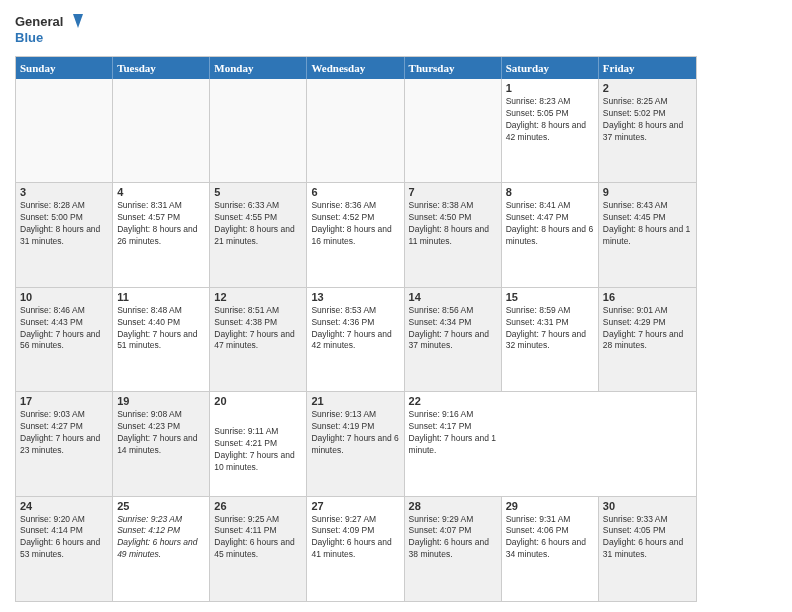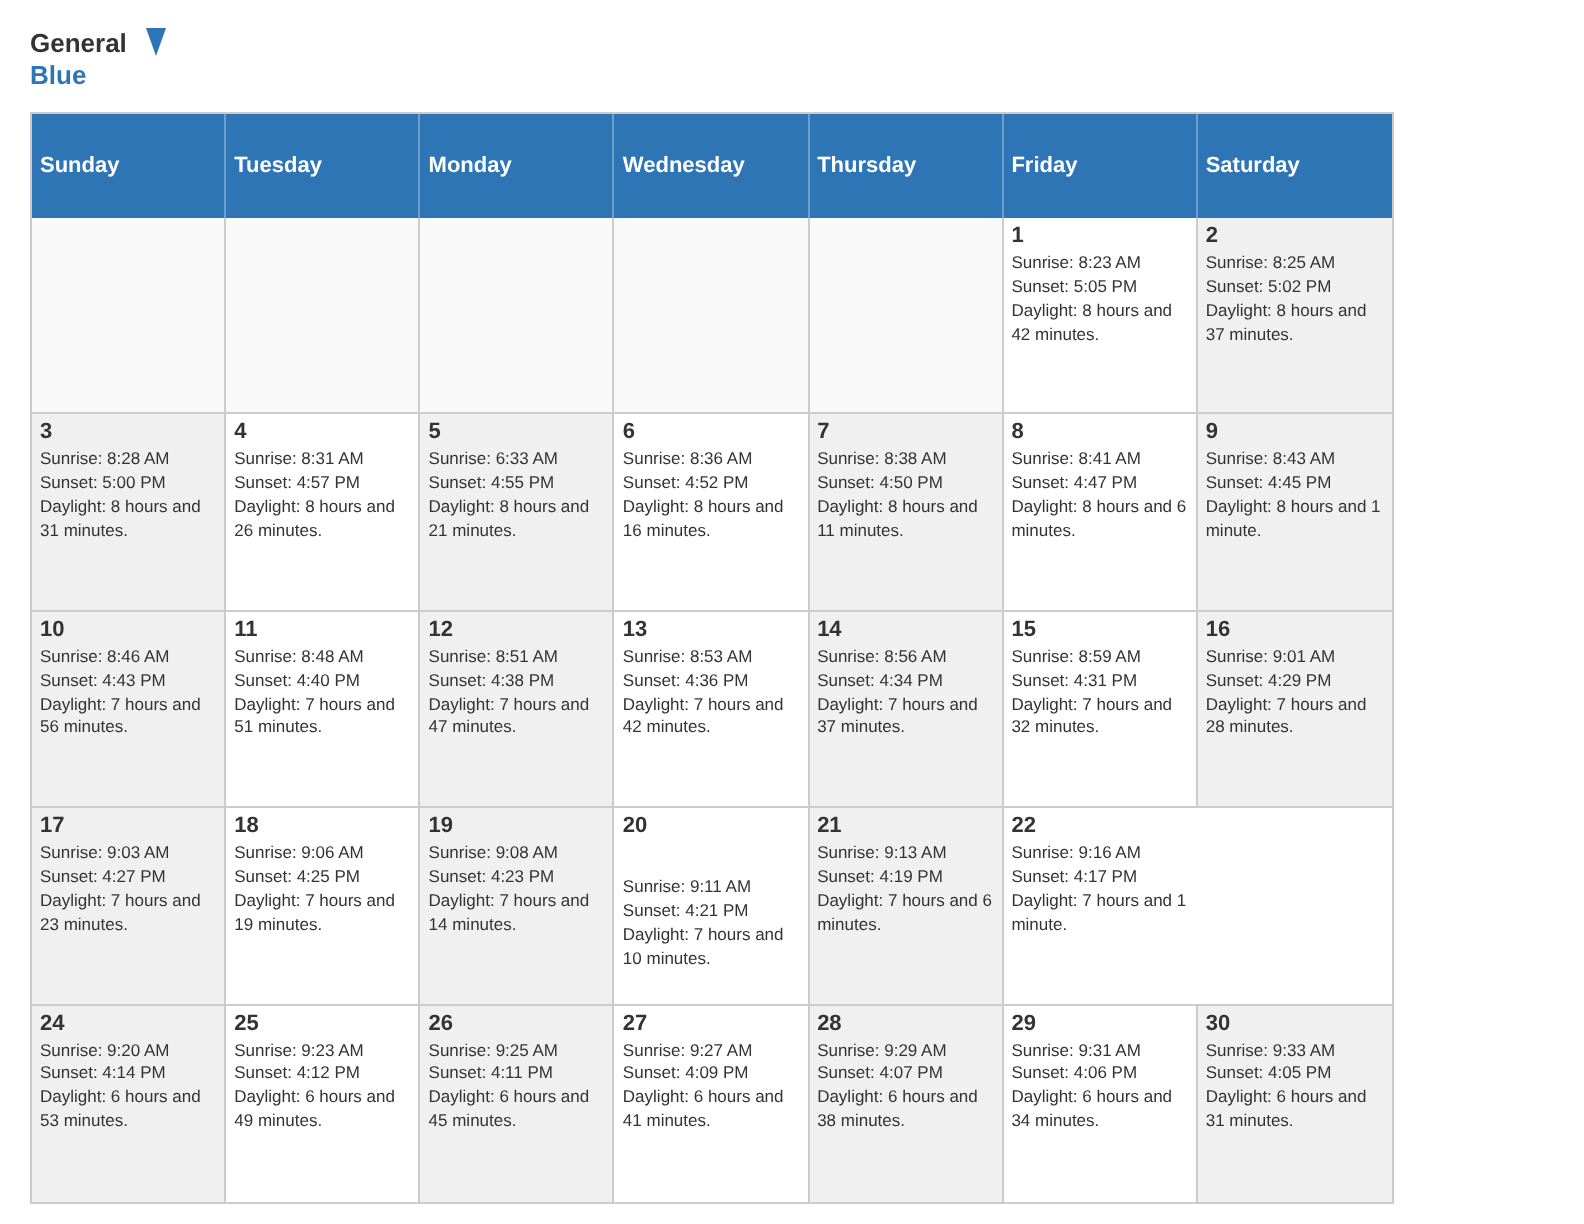--- a/index.html
+++ b/index.html
@@ -49,23 +49,24 @@
     }
     .cal-header {
       display: grid;
       grid-template-columns: repeat(7, 1fr);
       background: #2e75b6;
     }
     .cal-header-cell {
       color: white;
       font-size: 11px;
       font-weight: bold;
-      padding: 20px 4px;
+      padding: 5px 4px;
       text-align: left;
       border-right: 1px solid rgba(255,255,255,0.3);
+      font-family: Liberation Serif, serif;
     }
     .cal-header-cell:last-child { border-right: none; }
     .cal-body {
       flex: 1;
       display: grid;
       grid-template-rows: repeat(5, 1fr);
     }
     .cal-row {
       display: grid;
       grid-template-columns: repeat(7, 1fr);
@@ -114,22 +115,22 @@
     </div>
   </div>
 
   <div class="calendar">
     <div class="cal-header">
     <div class="cal-header-cell">Sunday</div>
         <div class="cal-header-cell">Tuesday</div>
         <div class="cal-header-cell">Monday</div>
         <div class="cal-header-cell">Wednesday</div>
         <div class="cal-header-cell">Thursday</div>
+        <div class="cal-header-cell">Saturday</div>
         <div class="cal-header-cell">Friday</div>
-        <div class="cal-header-cell">Saturday</div>
       </div>
     <div class="cal-body">
     <div class="cal-row">
           <div class="cal-cell empty"></div>
           <div class="cal-cell empty"></div>
           <div class="cal-cell empty"></div>
           <div class="cal-cell empty"></div>
           <div class="cal-cell empty"></div>
           <div class="cal-cell">
             <div class="day-num">1</div>
@@ -232,26 +233,20 @@
 Daylight: 7 hours and 28 minutes.</div>
           </div>
         </div>
         <div class="cal-row">
           <div class="cal-cell shaded">
             <div class="day-num">17</div>
             <div class="cell-info" style="white-space: pre-line;">Sunrise: 9:03 AM
 Sunset: 4:27 PM
 Daylight: 7 hours and 23 minutes.</div>
           </div>
-          <div class="cal-cell">
-            <div class="day-num">18</div>
-            <div class="cell-info" style="white-space: pre-line;">Sunrise: 9:06 AM
-Sunset: 4:25 PM
-Daylight: 7 hours and 19 minutes.</div>
-          </div>
           <div class="cal-cell shaded">
             <div class="day-num">19</div>
             <div class="cell-info" style="white-space: pre-line;">Sunrise: 9:08 AM
 Sunset: 4:23 PM
 Daylight: 7 hours and 14 minutes.</div>
           </div>
           <div class="cal-cell">
             <div class="day-num">20</div>
             <div class="cell-info" style="white-space: pre-line; margin-top: 19px;">Sunrise: 9:11 AM
 Sunset: 4:21 PM
@@ -272,21 +267,21 @@
         </div>
         <div class="cal-row">
           <div class="cal-cell shaded">
             <div class="day-num">24</div>
             <div class="cell-info" style="white-space: pre-line;">Sunrise: 9:20 AM
 Sunset: 4:14 PM
 Daylight: 6 hours and 53 minutes.</div>
           </div>
           <div class="cal-cell">
             <div class="day-num">25</div>
-            <div class="cell-info" style="white-space: pre-line;">Sunrise: 9:23 AM
+            <div class="cell-info" style="white-space: pre-line; font-style: italic;">Sunrise: 9:23 AM
 Sunset: 4:12 PM
 Daylight: 6 hours and 49 minutes.</div>
           </div>
           <div class="cal-cell shaded">
             <div class="day-num">26</div>
             <div class="cell-info" style="white-space: pre-line;">Sunrise: 9:25 AM
 Sunset: 4:11 PM
 Daylight: 6 hours and 45 minutes.</div>
           </div>
           <div class="cal-cell">

